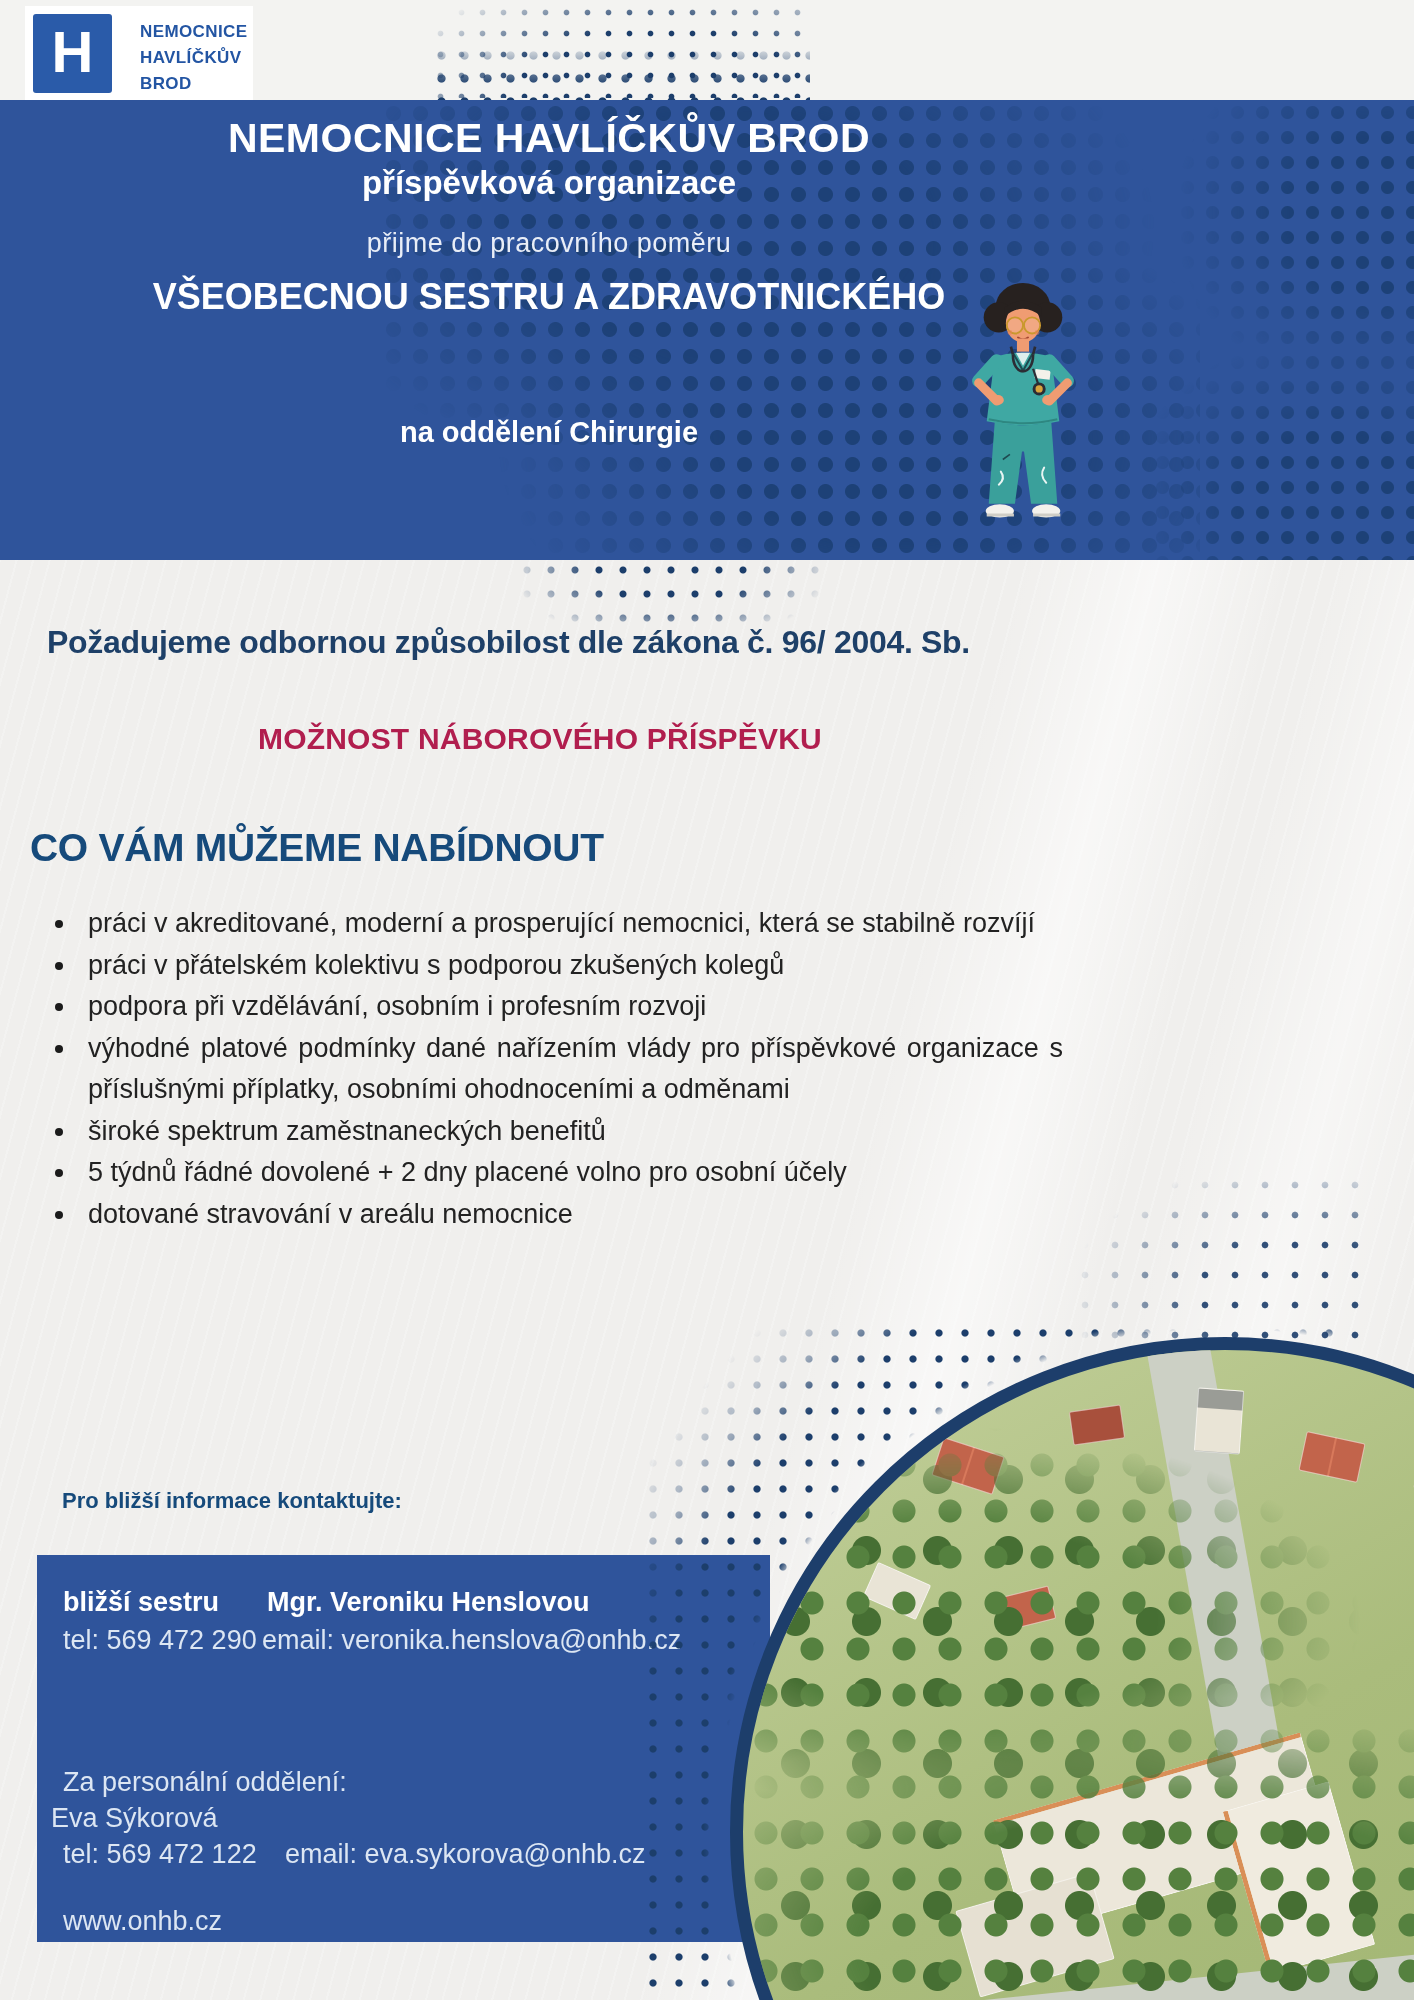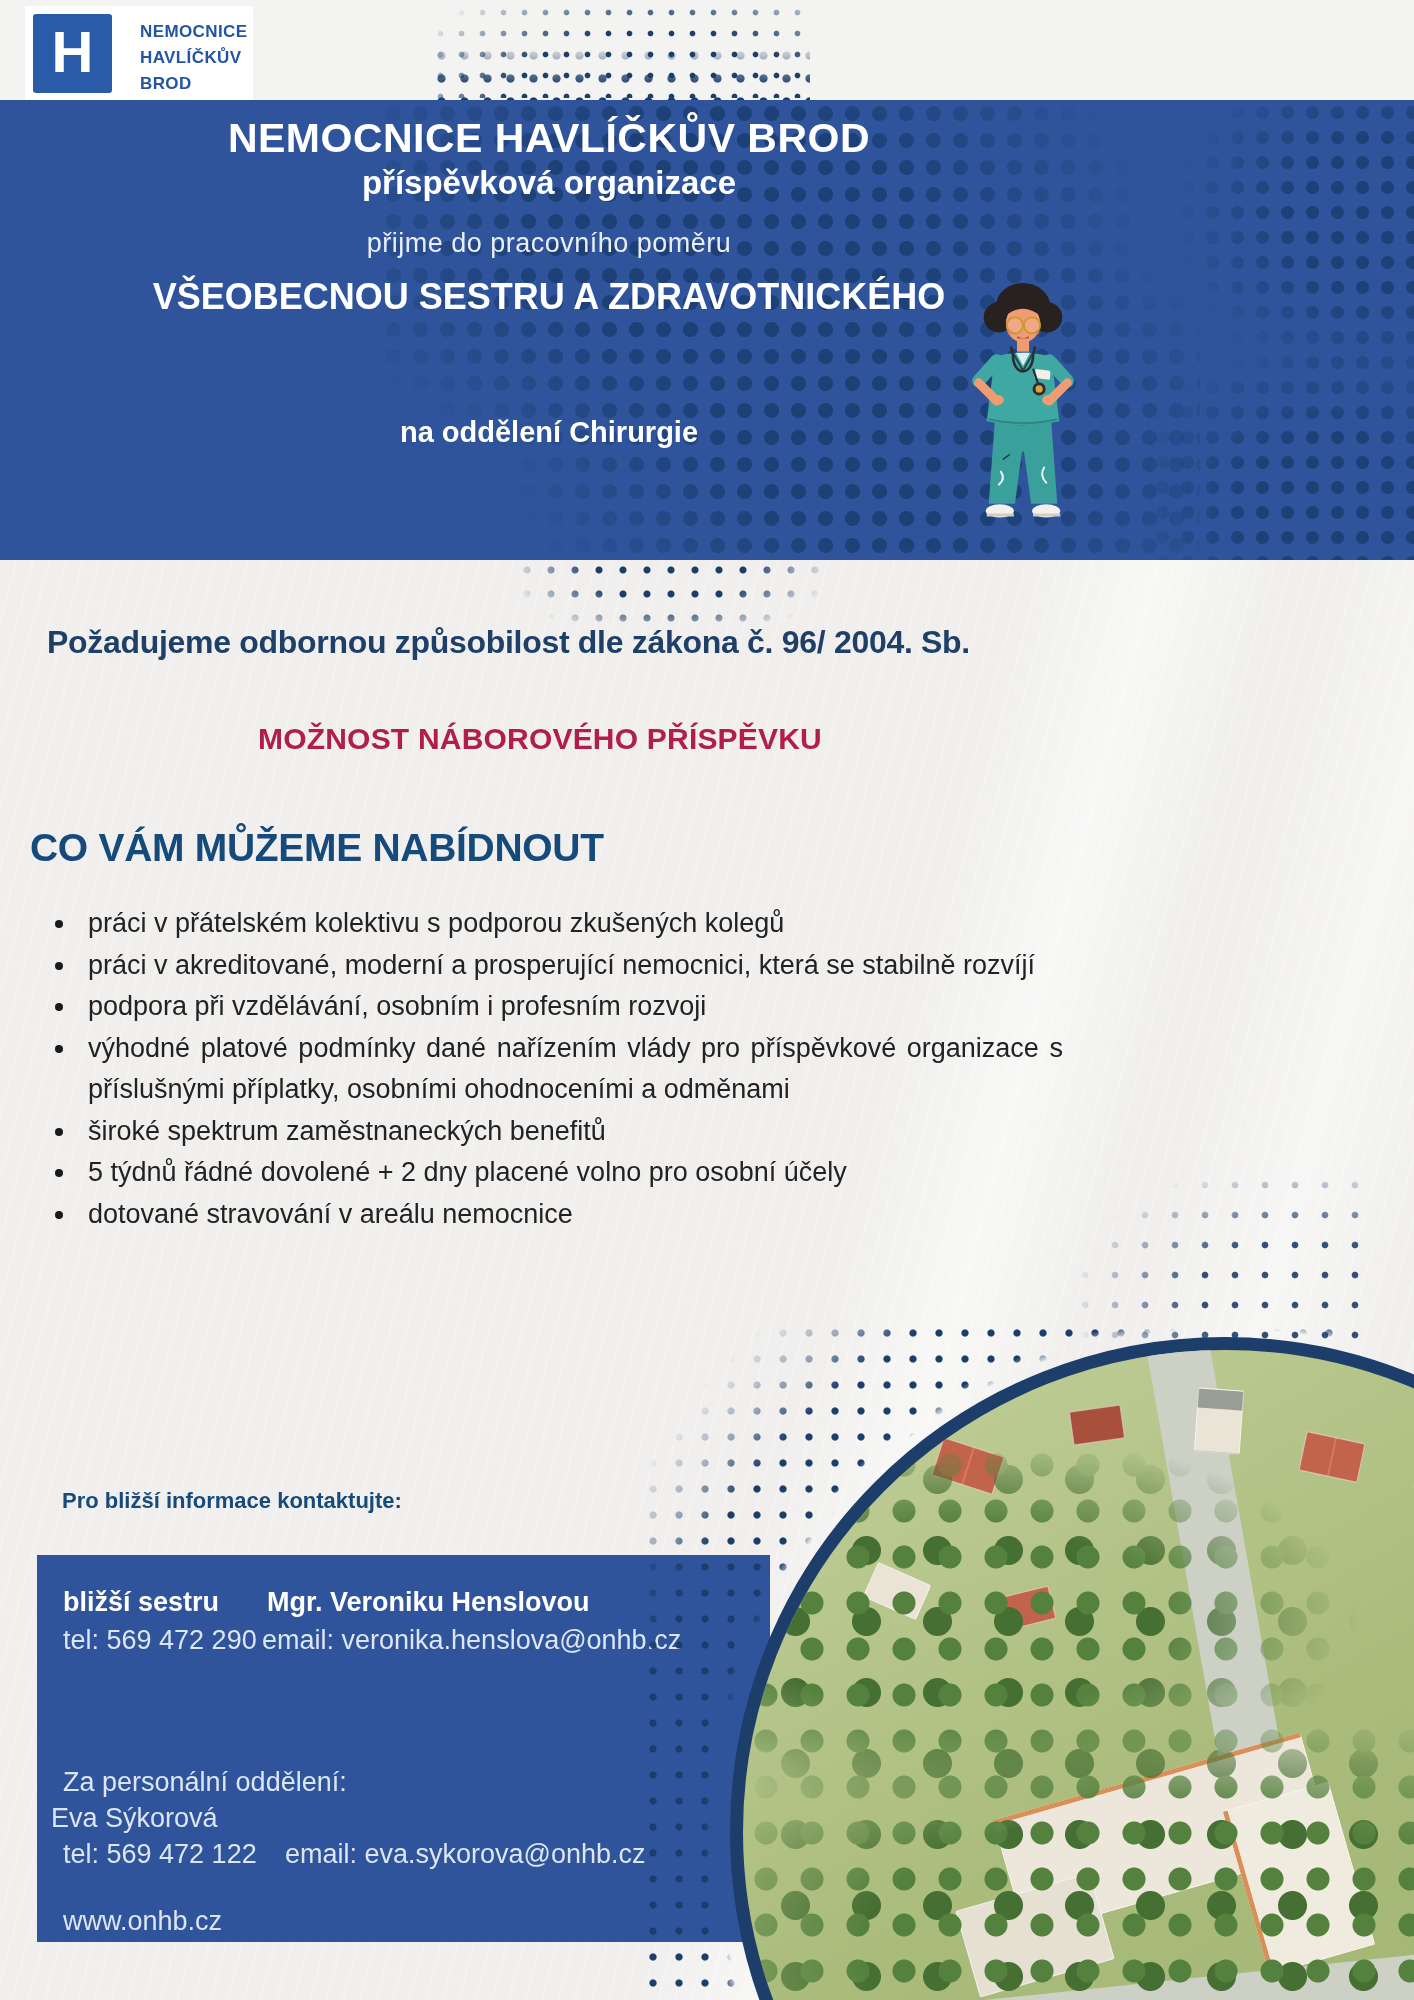--- a/index.html
+++ b/index.html
@@ -166,22 +166,22 @@
     </svg>
   </div>
 
   <div class="dots dots-below-banner" data-interactable="false"></div>
 
   <div class="req-line" data-interactable="false">Požadujeme odbornou způsobilost dle zákona č. 96/ 2004. Sb.</div>
   <div class="highlight-line" data-interactable="false">MOŽNOST NÁBOROVÉHO PŘÍSPĚVKU</div>
 
   <div class="offers-heading" data-interactable="false">CO VÁM MŮŽEME NABÍDNOUT</div>
   <ul class="offers-list" data-interactable="false">
+    <li data-interactable="false">práci v akreditované, moderní a prosperující nemocnici, která se stabilně rozvíjí</li>
     <li data-interactable="false">práci v přátelském kolektivu s podporou zkušených kolegů</li>
-    <li data-interactable="false">práci v akreditované, moderní a prosperující nemocnici, která se stabilně rozvíjí</li>
     <li data-interactable="false">podpora při vzdělávání, osobním i profesním rozvoji</li>
     <li data-interactable="false">výhodné platové podmínky dané nařízením vlády pro příspěvkové organizace s příslušnými příplatky, osobními ohodnoceními a odměnami</li>
     <li data-interactable="false">široké spektrum zaměstnaneckých benefitů</li>
     <li data-interactable="false">5 týdnů řádné dovolené + 2 dny placené volno pro osobní účely</li>
     <li data-interactable="false">dotované stravování v areálu nemocnice</li>
   </ul>
 
   <div class="contact-heading" data-interactable="false">Pro bližší informace kontaktujte:</div>
   <div class="contact-box" data-interactable="false">
     <div class="row c-role c-bold" data-interactable="false">bližší sestru</div>

